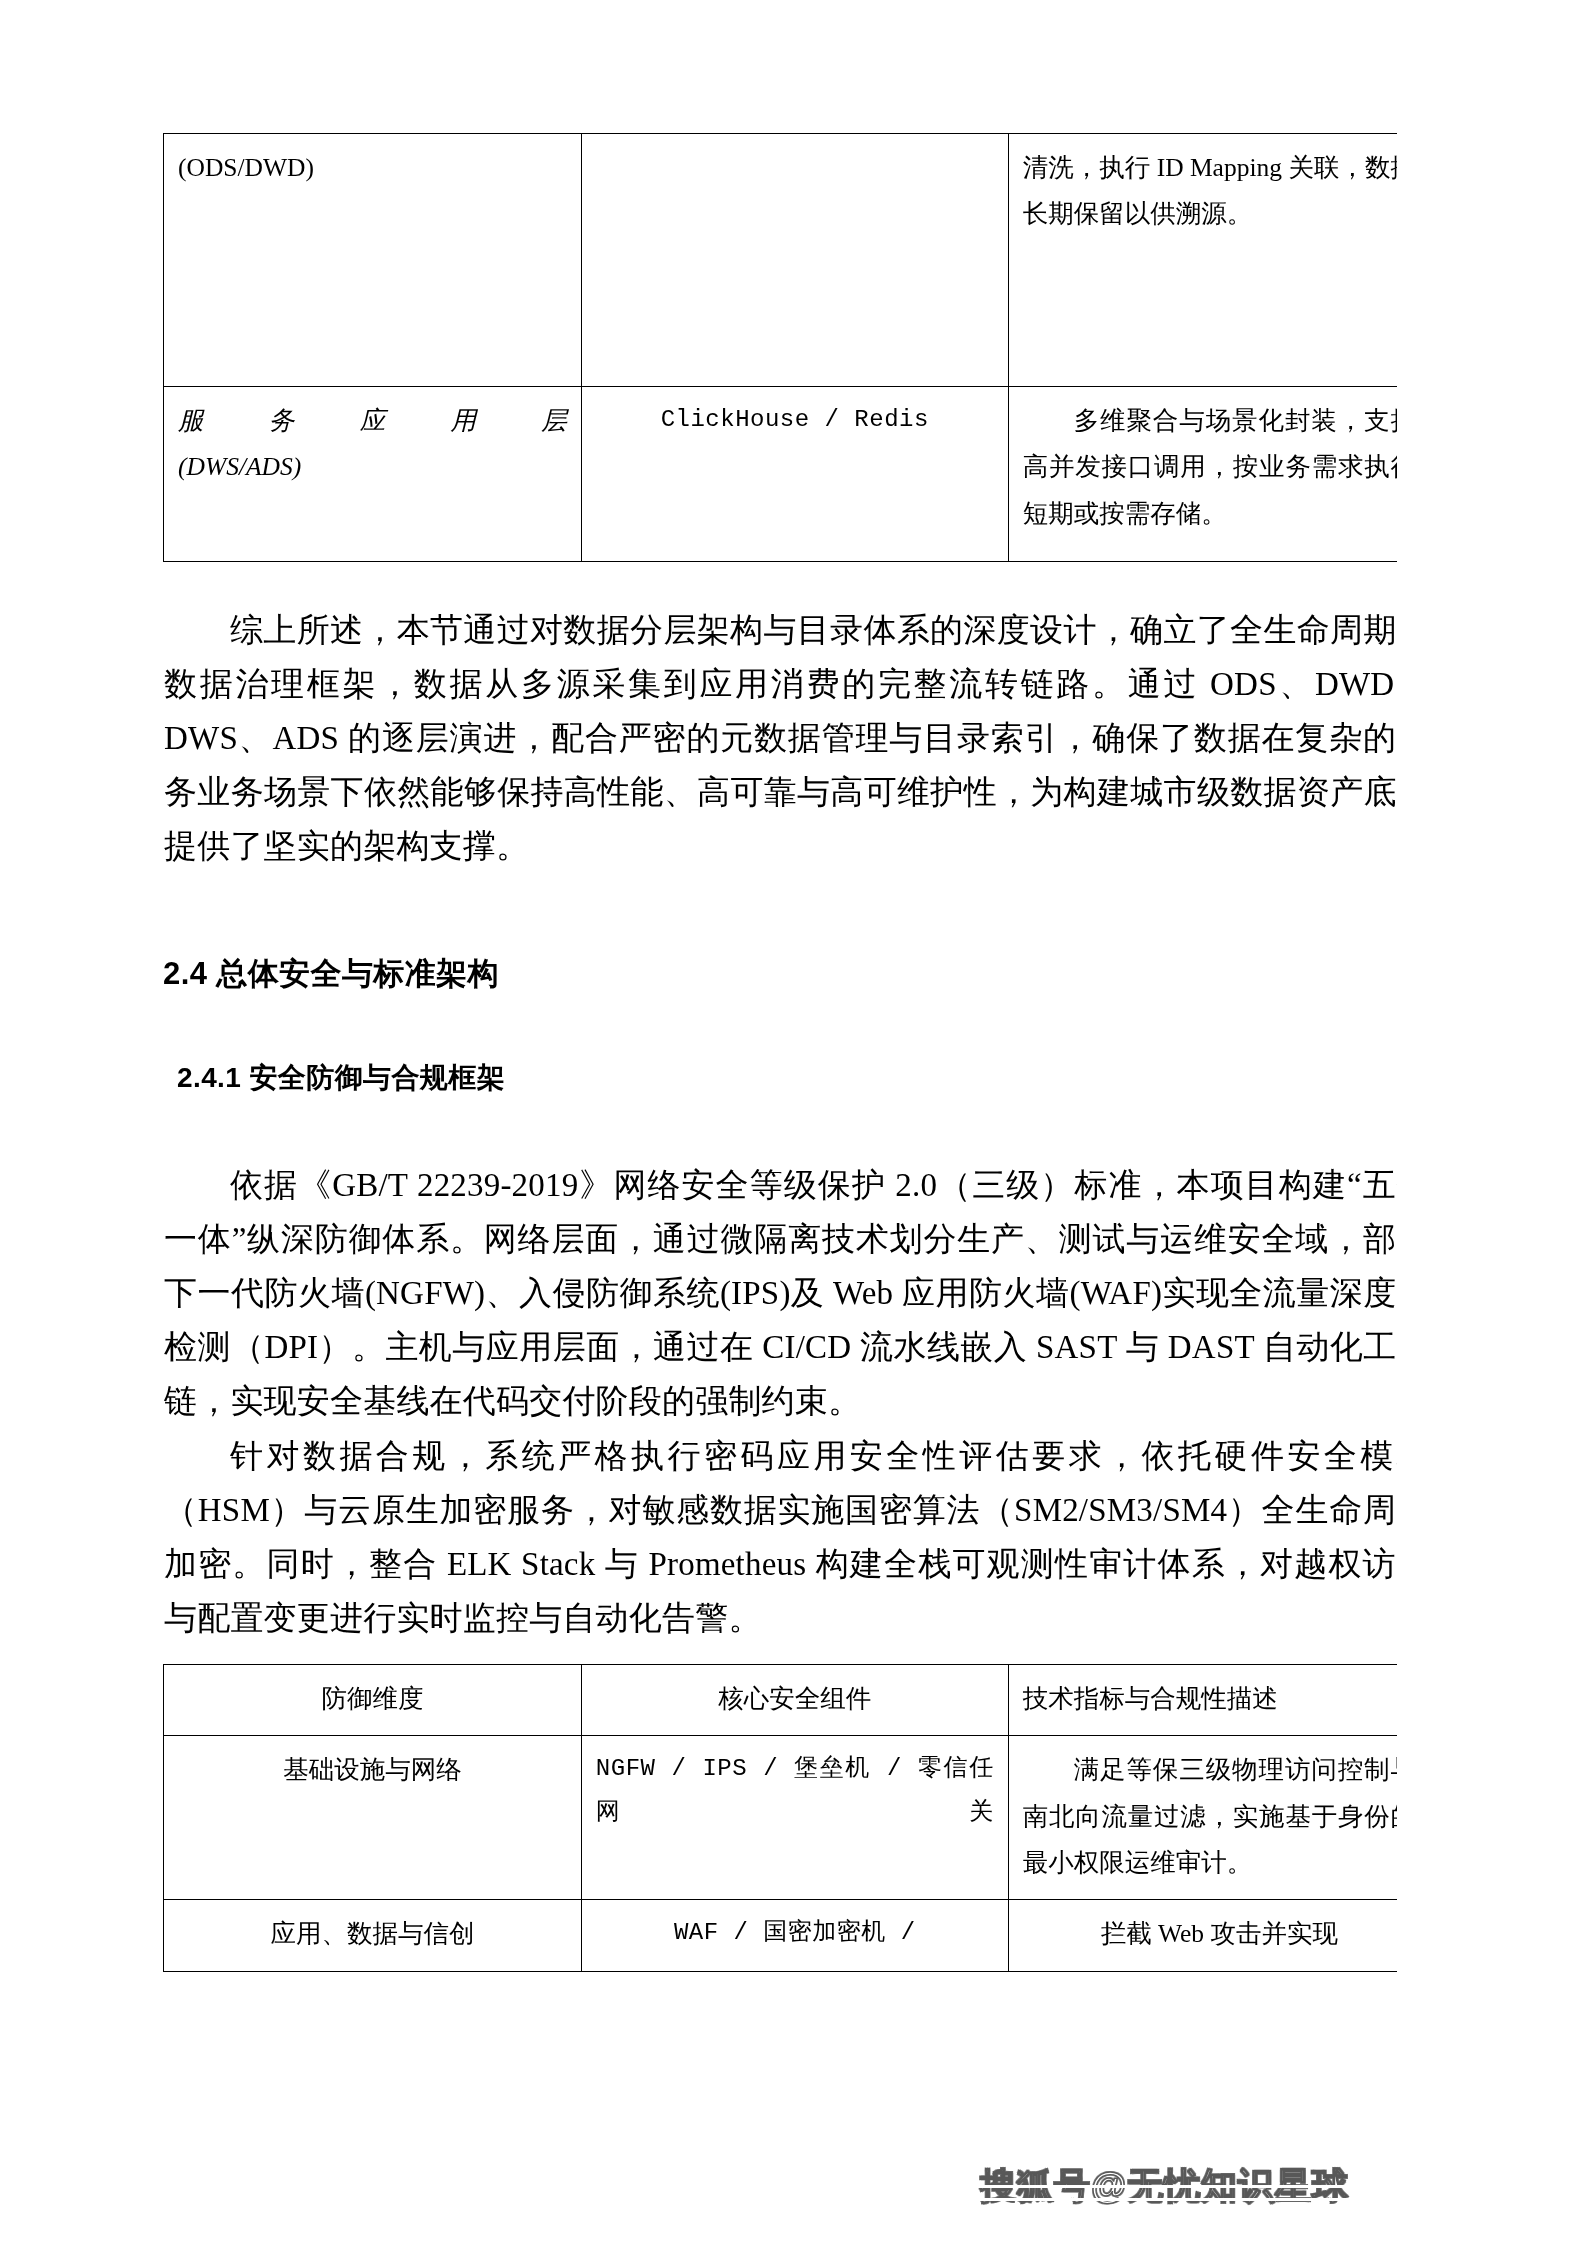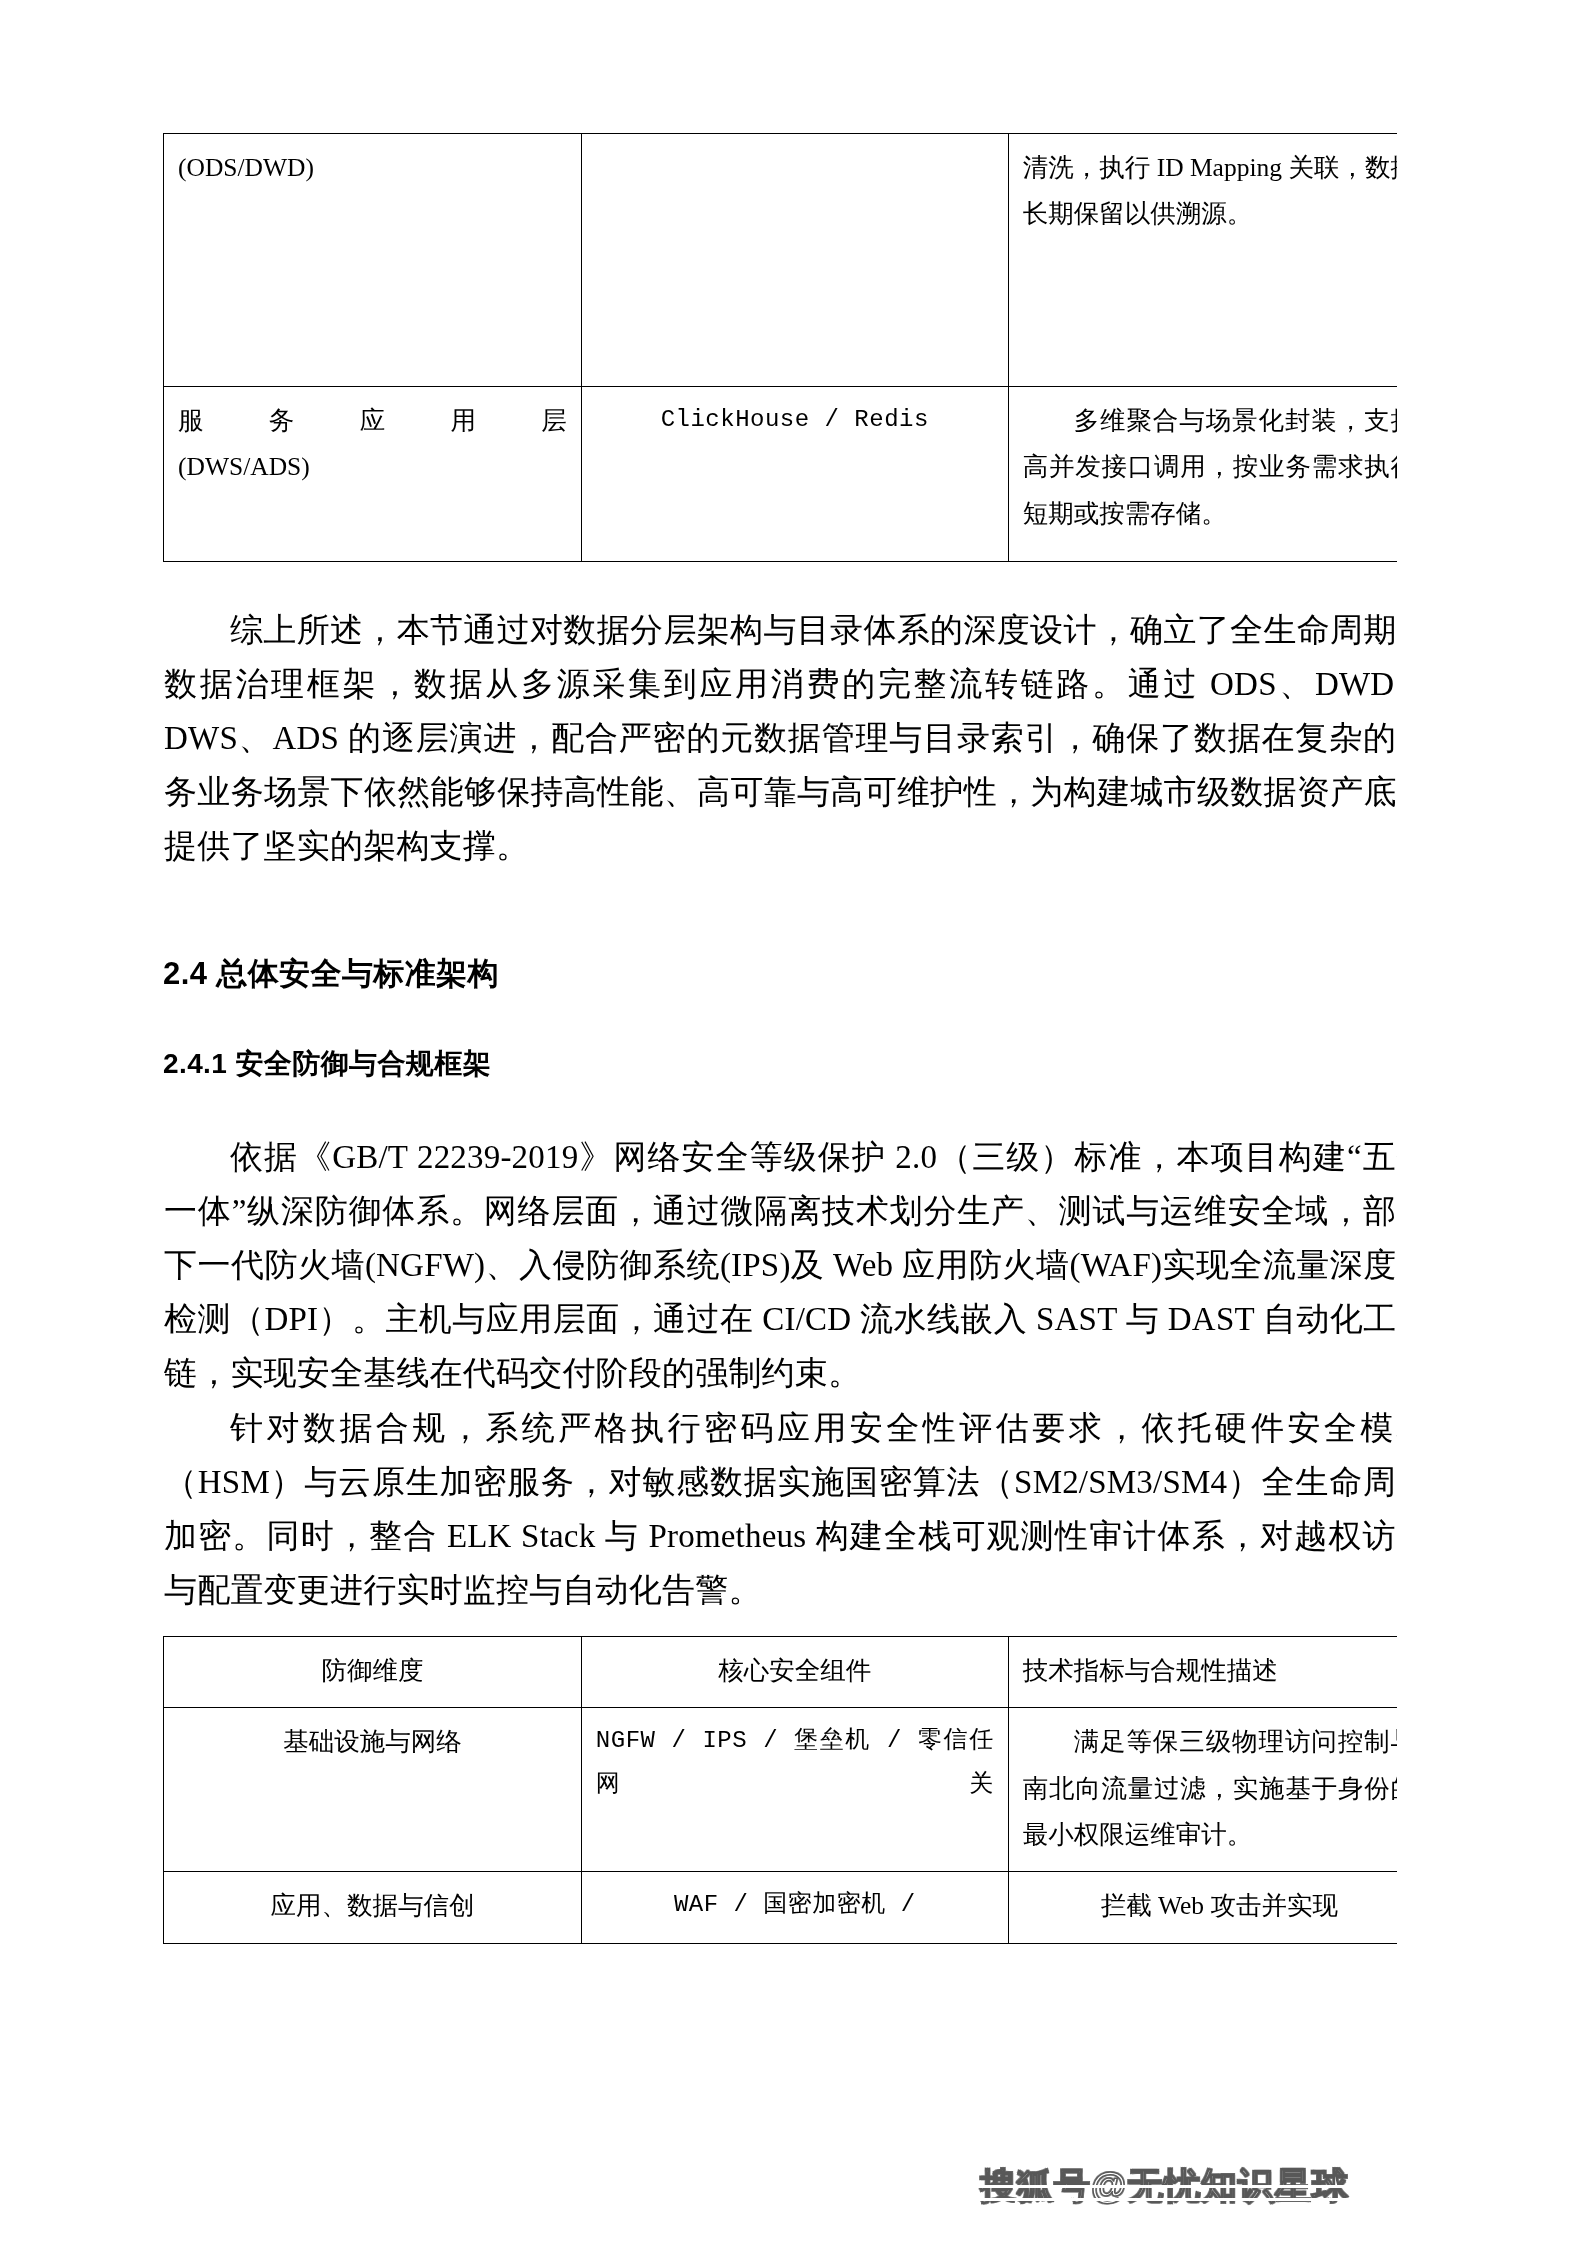--- a/index.html
+++ b/index.html
@@ -53,21 +53,21 @@
   .cell-spread {
     text-align: justify;
     text-align-last: justify;
   }
   .mono-ish {
     font-family: Liberation Mono, monospace;
     font-size: 24px;
     letter-spacing: 0.5px;
   }
   .cell-tall-1 { height: 228px; }
-  .cell-tall-2 { height: 150px; }
+  .cell-tall-2 { height: 150px; font-style: italic; }
 
   
   p.body-par {
     font-size: 33px;
     line-height: 54px;
     margin: 1px;
     text-indent: 2em;
     text-align: justify;
     text-align-last: left;
     letter-spacing: 0.2px;
@@ -81,21 +81,21 @@
     font-size: 31px;
     font-weight: bold;
     margin: 0;
     letter-spacing: 0.4px;
     line-height: 1.3;
   }
   h3.h-minor {
     font-family: "Liberation Sans", "DejaVu Sans", sans-serif;
     font-size: 28px;
     font-weight: bold;
-    margin: 0;
+    margin: 14px;
     letter-spacing: 0.4px;
     line-height: 1.3;
   }
   .sp-before-h2 { height: 80px; }
   .sp-after-h2  { height: 52px; }
   .sp-after-h3  { height: 46px; }
 
   
   .page-number {
     position: absolute;

